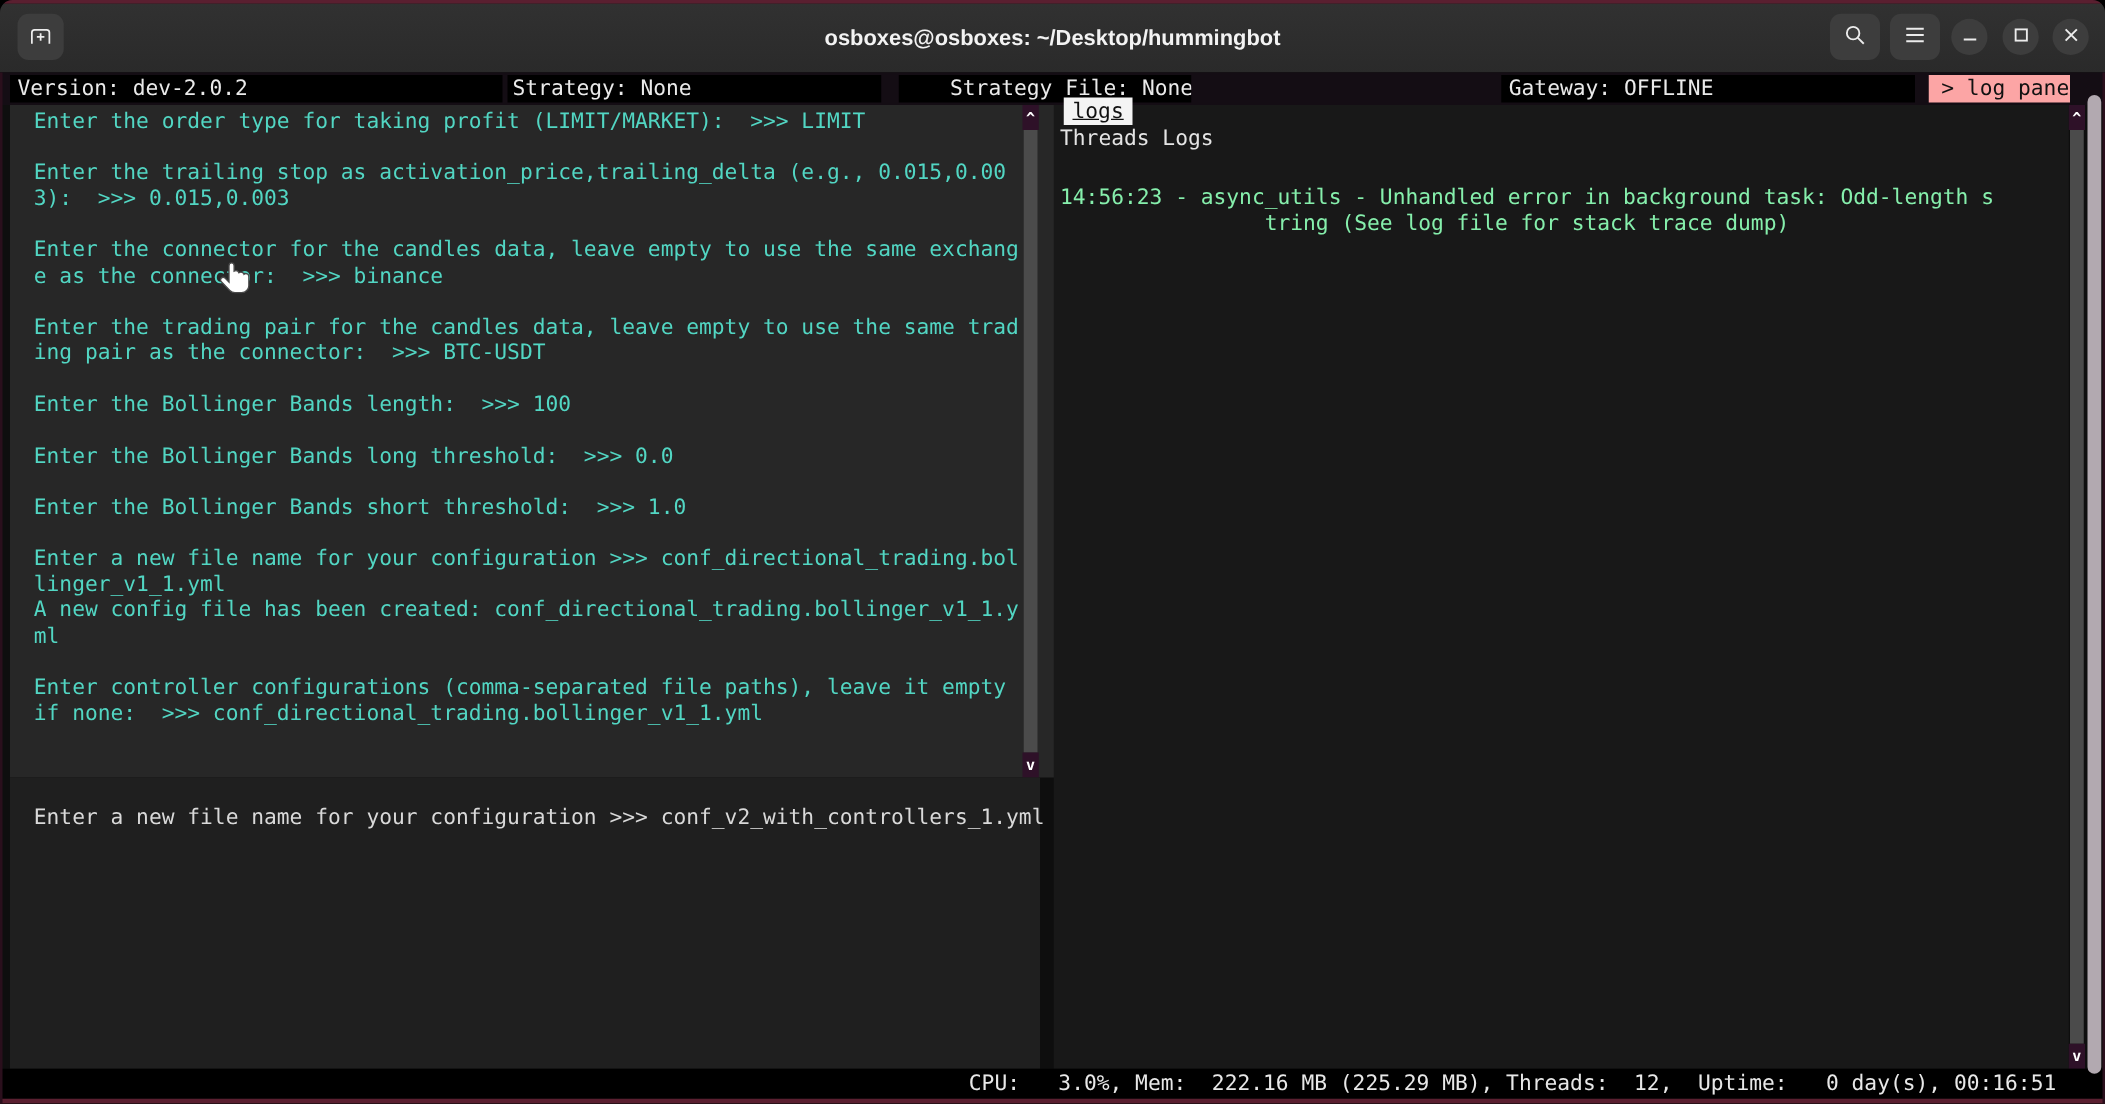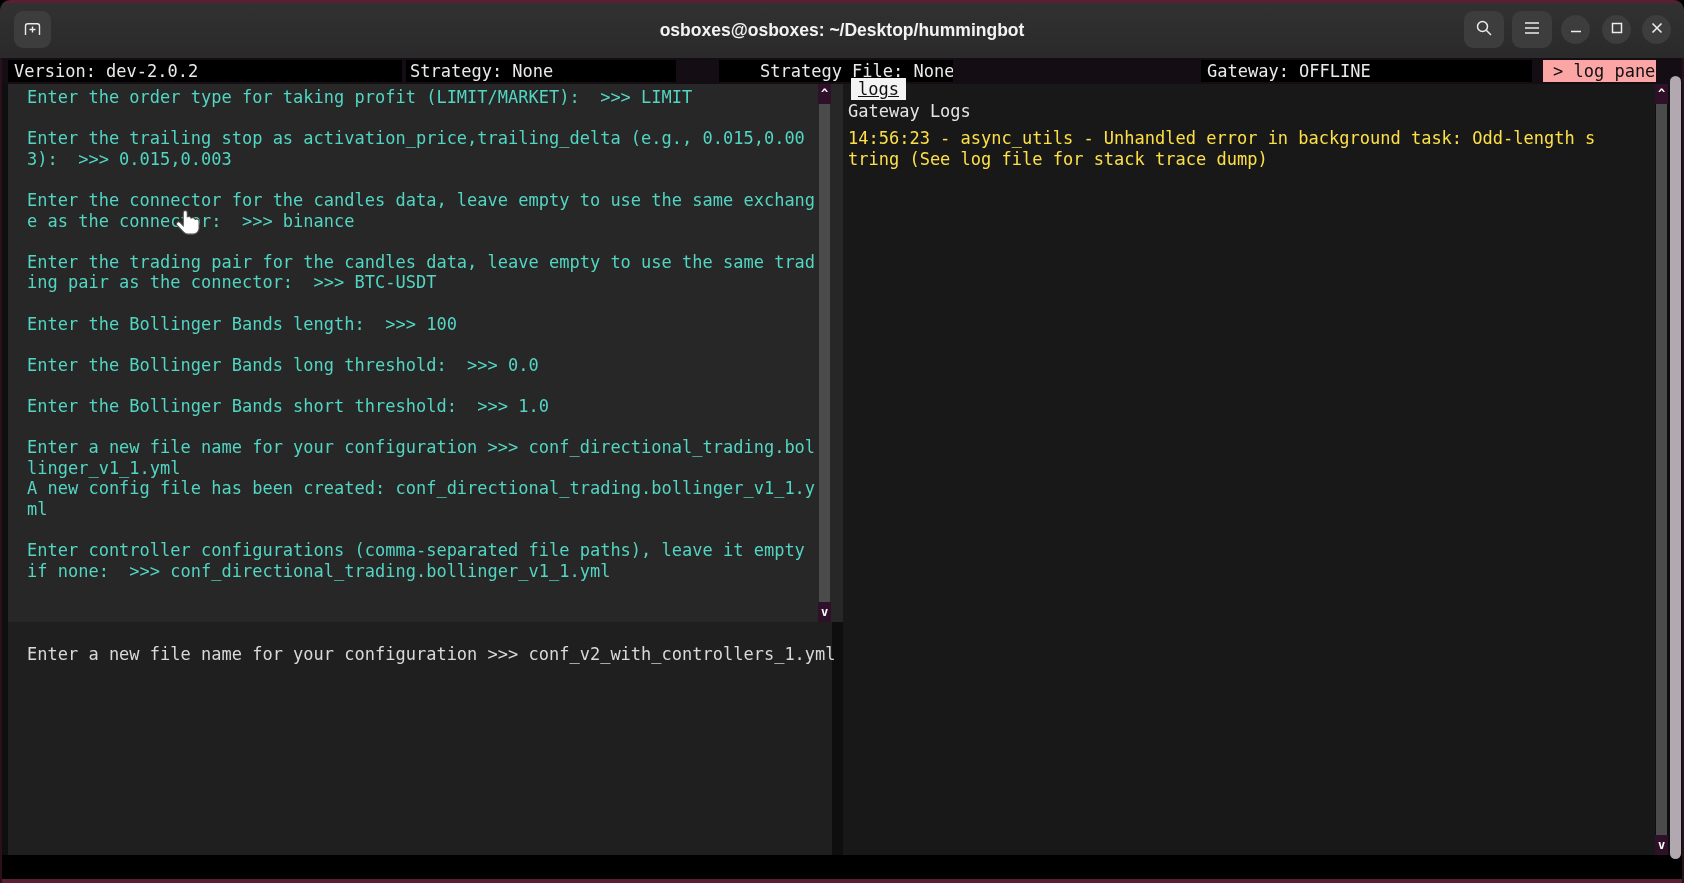--- a/index.html
+++ b/index.html
@@ -32,21 +32,21 @@
 
   
   .term { position:absolute; top:58px; left:0; right:0; bottom:0; background:#0e0e0e;
     font-size:17px; }
 
   
   .hb-statusbar { position:absolute; top:0; left:0; right:0; height:26px; background:#140d14; }
   .hb-label { position:absolute; top:2px; height:22px; line-height:22px;
     background:#000; color:#eaeaea; white-space:pre; overflow:hidden; }
   .hb-version       { left:8px;    width:394px; padding-left:6px;  }
-  .hb-strategy      { left:406px;  width:270px; padding-left:4px;  }
+  .hb-strategy      { left:406px;  width:299px; padding-left:4px;  }
   .hb-strategy-file { left:719px;  width:234px; padding-left:41px;text-align:center; }
   .hb-gateway       { left:1153px; width:331px; padding-left:6px;margin-left:48px;  }
   .hb-logpane-toggle{ left:1543px; width:113px; padding-left:10px;
     background:#fca5a5; color:#111; cursor:pointer; }
 
   
   .output-pane { position:absolute; left:8px; top:26px; width:912px; height:538px;
     background:var(--output-bg); overflow:hidden; }
   .output-text { position:absolute; left:19px; top:3px; width:77ch;
     color:var(--teal-text); line-height:20.6px;
@@ -60,22 +60,22 @@
     background:var(--input-bg); cursor:text; }
   .input-line { position:absolute; left:19px; top:22px; width:82ch; color:#d9d9d9;
     line-height:20.6px; white-space:pre-wrap; word-break:break-all; }
 
   
   .log-pane { position:absolute; left:843px; top:26px; width:812px; height:771px;
     background:var(--log-bg); }
   .log-tab { position:absolute; left:8px; top:-6px; height:22px; line-height:22px;
     padding:0 7px; background:#f4f4f4; color:#111; cursor:pointer;text-decoration:underline; }
   .log-title { position:absolute; left:5px; top:17px; color:#e4e4e4; }
-  .log-entries { position:absolute; left:5px; top:44px; width:73ch; color:#fde047;
-    line-height:20.6px; white-space:pre-wrap; word-break:break-all; }
+  .log-entries { position:absolute; left:5px; top:64px; width:73ch; color:#86efac;
+    line-height:20.6px; white-space:pre-wrap; word-break:break-all;text-align:center; }
 
   
   .pt-scrollbar { position:absolute; width:13px; }
   .sb-left  { left:818px; top:26px; height:538px; }
   .sb-right { left:1655px; top:26px; height:771px; }
   .sb-arrow { position:absolute; left:0; width:13px; height:20px; line-height:20px;
     background:#2e1128; color:#fff; font-size:12px; font-weight:bold;
     text-align:center; cursor:pointer; }
   .sb-arrow.up { top:0; } .sb-arrow.down { bottom:0; }
   .sb-thumb { position:absolute; left:1px; width:11px; top:20px; bottom:20px;
@@ -169,31 +169,32 @@
       <div class="sb-thumb"></div>
       <div class="sb-arrow down">v</div>
     </div>
 
     <div class="input-pane">
       <div class="input-line">Enter a new file name for your configuration &gt;&gt;&gt; conf_v2_with_controllers_1.yml</div>
     </div>
 
     <div class="log-pane">
       <div class="log-tab">logs</div>
-      <div class="log-title">Gateway Logs</div>
+      <div class="log-title">Threads Logs</div>
       <div class="log-entries"><div class="log-line">14:56:23 - async_utils - Unhandled error in background task: Odd-length string (See log file for stack trace dump)</div></div>
     </div>
 
     <div class="pt-scrollbar sb-right">
       <div class="sb-arrow up">^</div>
       <div class="sb-thumb"></div>
       <div class="sb-arrow down">v</div>
     </div>
 
     <div class="bottom-bar">
+      <span class="bb-right">CPU:   3.0%, Mem:  222.16 MB (225.29 MB), Threads:  12,  Uptime:   0 day(s), 00:16:51</span>
     </div>
     <div class="bottom-ridge"></div>
 
     <div class="outer-scrollbar"></div>
   </div>
 
   <div class="side-edge left"></div>
   <div class="side-edge right"></div>
 
   <span class="cursor-hand">

